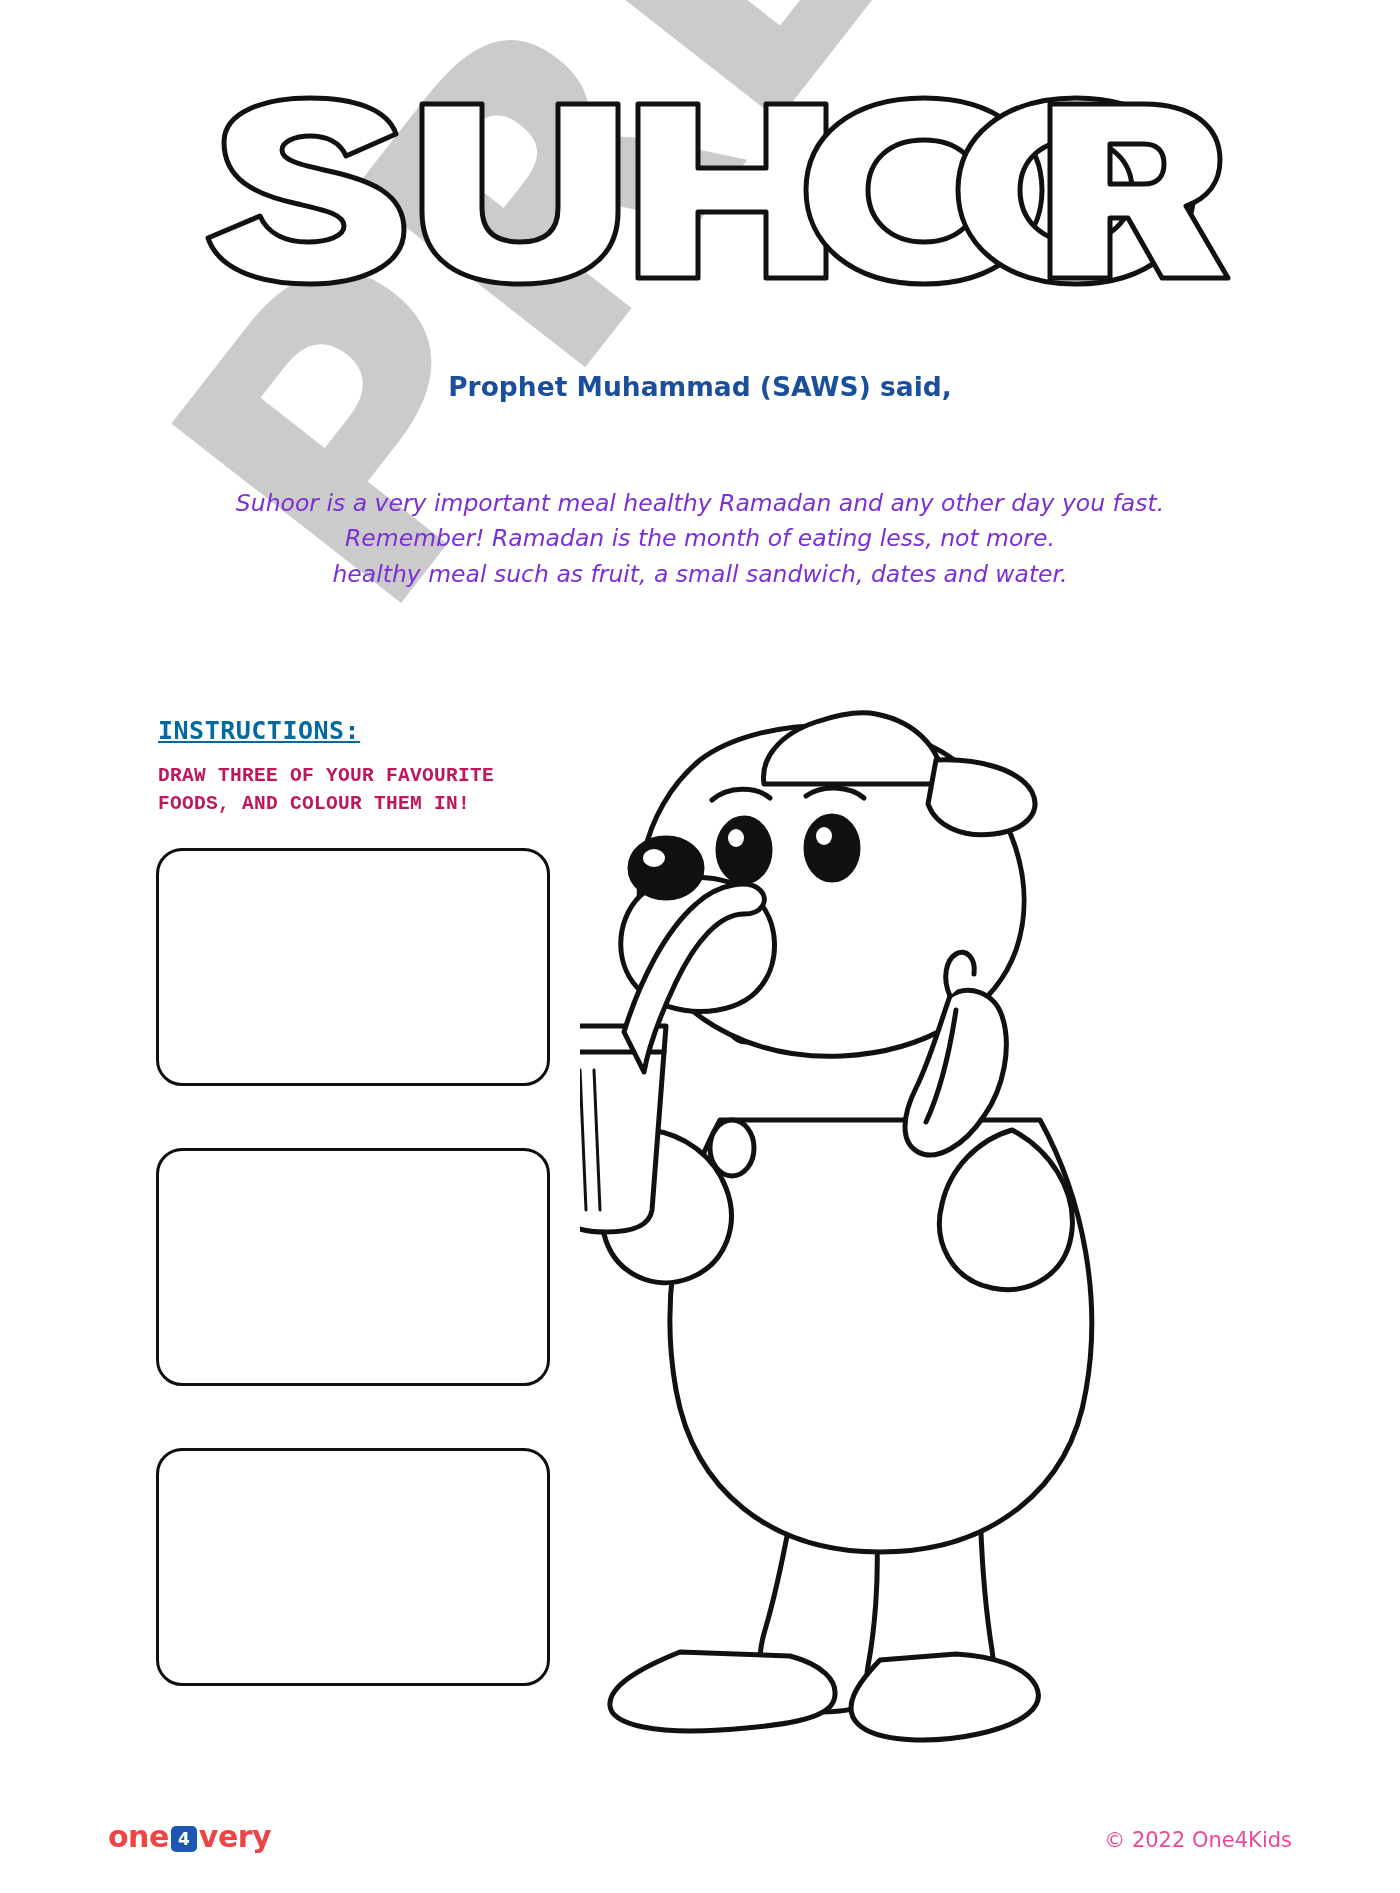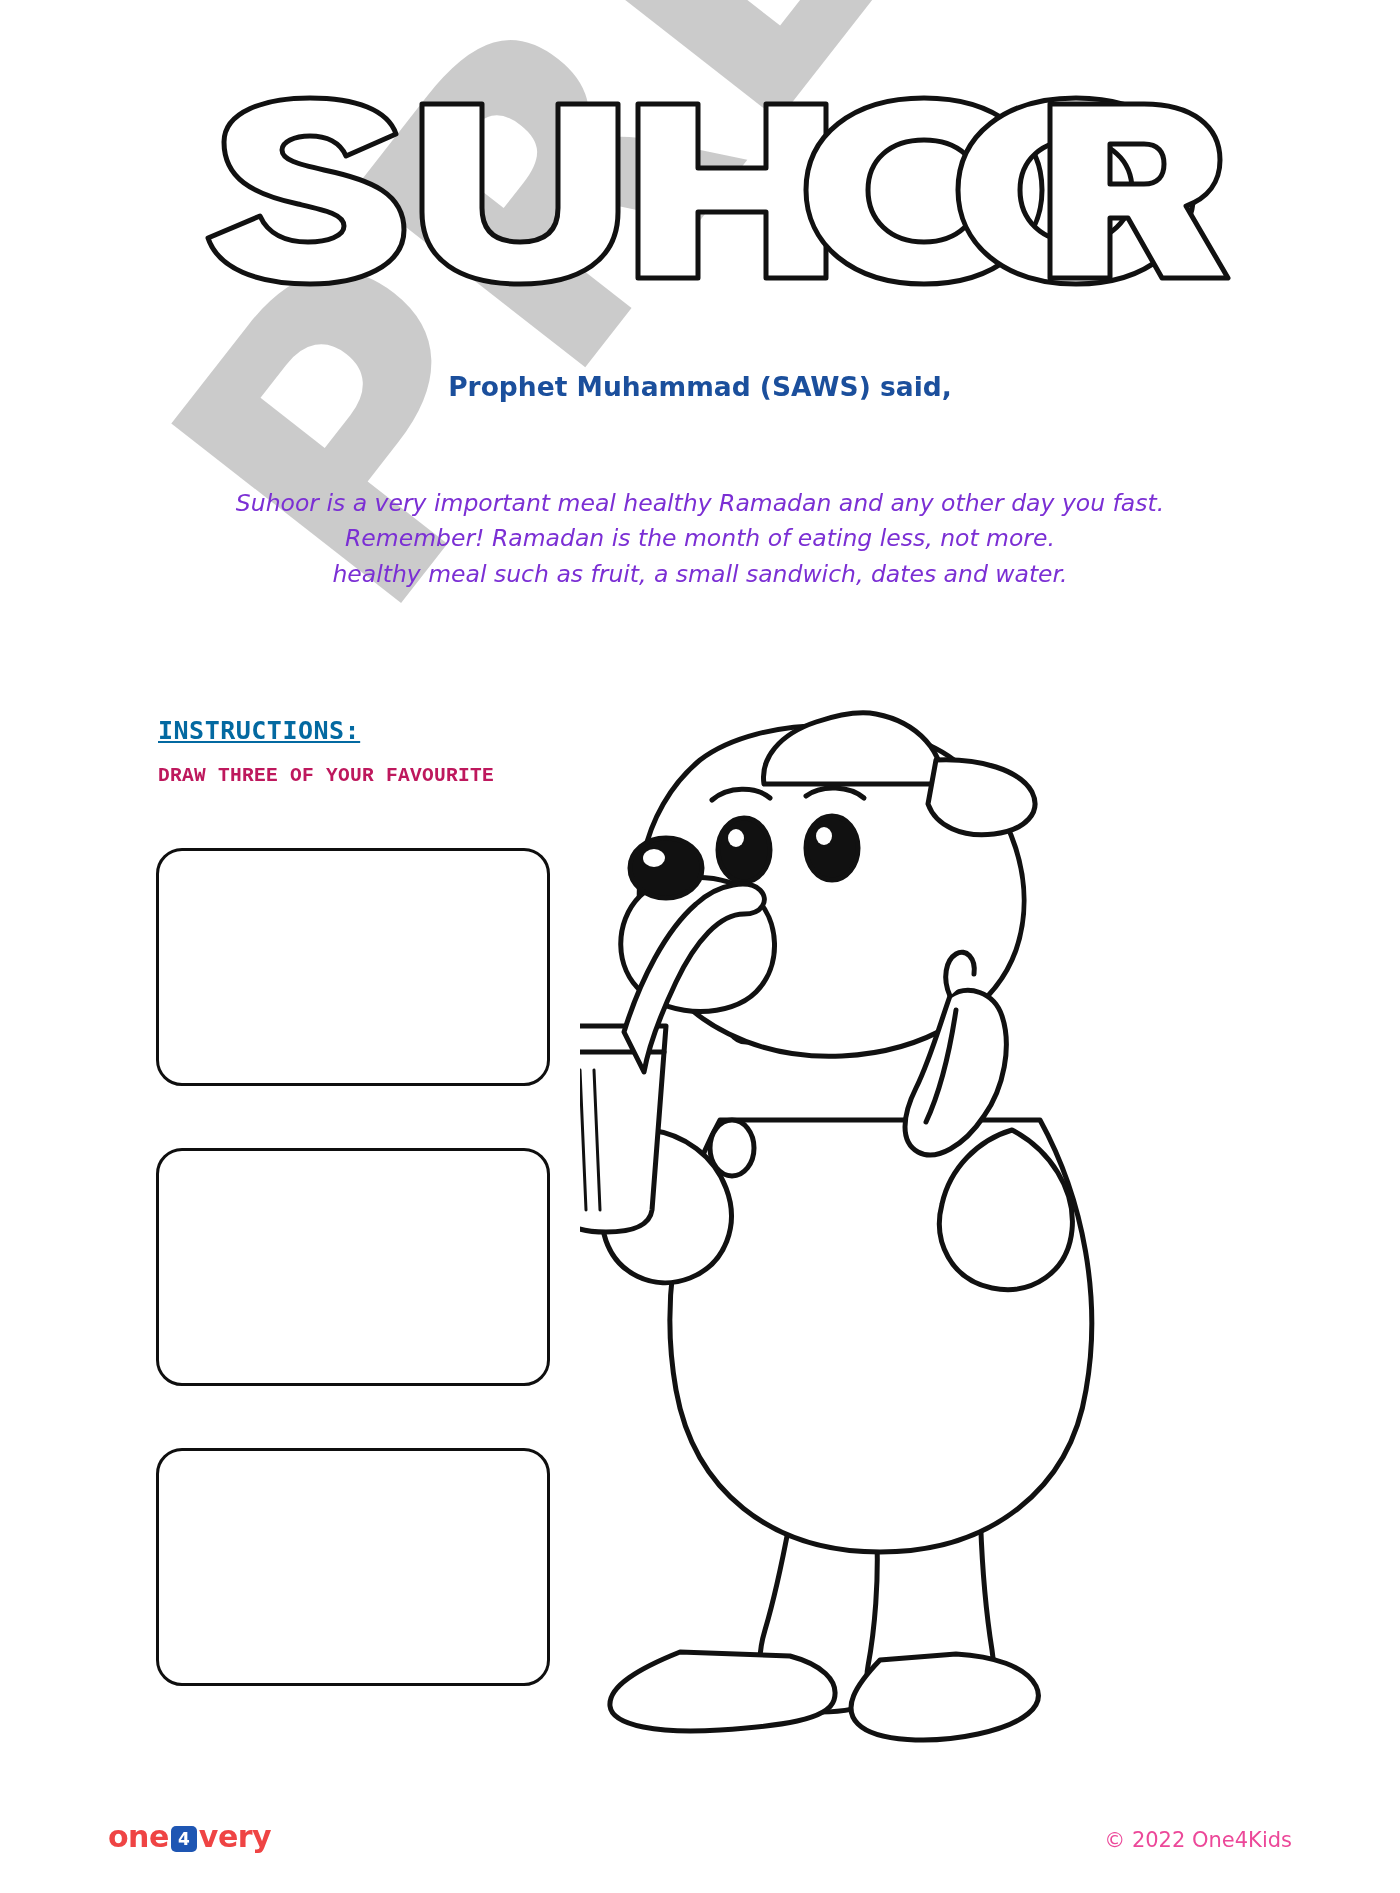--- a/index.html
+++ b/index.html
@@ -217,20 +217,21 @@
 
   <div class="intro">
     <div>Suhoor is a very important meal healthy Ramadan and any other day you fast.</div>
     <div>Remember! Ramadan is the month of eating less, not more.</div>
     <div>healthy meal such as fruit, a small sandwich, dates and water.</div>
   </div>
 
   <div class="instr-head">INSTRUCTIONS:</div>
   <div class="instr-body">
     <div>DRAW THREE OF YOUR FAVOURITE</div>
+    <div>FOODS, AND COLOUR THEM IN!</div>
   </div>
 
   <div class="draw-box box-1"></div>
   <div class="draw-box box-2"></div>
   <div class="draw-box box-3"></div>
 
   <svg class="character" viewBox="0 0 800 1050">
     <g fill="#ffffff" stroke="#111111" stroke-width="5" stroke-linecap="round" stroke-linejoin="round">
 
       <path d="M230 700 C215 800 200 880 185 930 C170 980 190 1012 240 1012 C290 1012 312 996 310 966 C308 936 296 900 300 840 L300 720 Z"></path>

